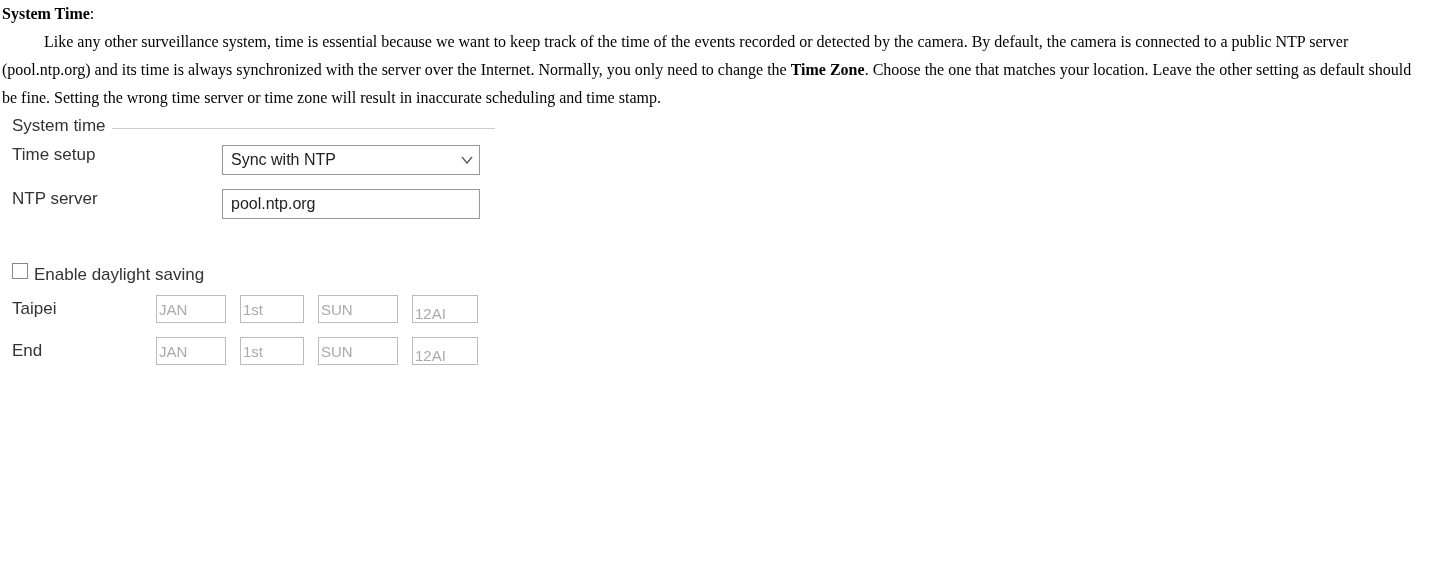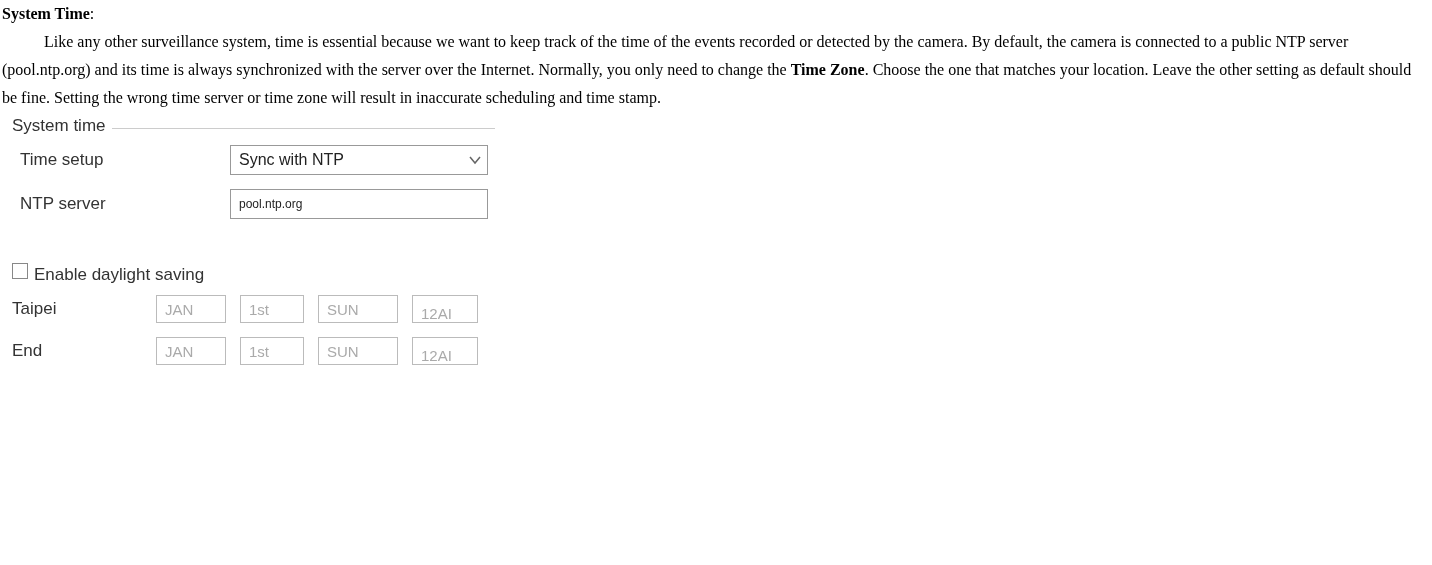--- a/index.html
+++ b/index.html
@@ -45,22 +45,21 @@
       position: absolute;
       top: -13px;
       left: 0;
       background: #fff;
       padding: 0 6px 0 0;
       font-size: 17px;
       color: #333;
     }
     .row {
       display: flex;
-      align-items: center;
-      margin: 8px 0 14px 8px;
+      margin: 8px 0 14px 0;
     }
     .row-label {
       width: 210px;
       font-size: 17px;
       color: #333;
     }
     .dropdown {
       position: relative;
       width: 258px;
       height: 30px;
@@ -80,21 +79,21 @@
       width: 12px;
       height: 12px;
       color: #666;
     }
     .textfield {
       width: 258px;
       height: 30px;
       border: 1px solid #999;
       background: #fff;
       padding: 0 8px;
-      font-size: 12px;
+      font-size: 16px;
       color: #222;
       display: flex;
       align-items: center;
     }
     .dst-block { margin-top: 38px; }
     .checkbox-row {
       display: flex;
       align-items: center;
       gap: 6px;
       margin-bottom: 10px;
@@ -121,21 +120,21 @@
       font-size: 17px;
       color: #333;
     }
     .dropdown-small {
       position: relative;
       height: 28px;
       border: 1px solid #bbb;
       background: #fff;
       display: flex;
       align-items: center;
-      padding: 0 22px 0 8px;
+      padding: 0 22px 0 2px;
       font-size: 15px;
       color: #aaa;
     }
     .dropdown-small .chev { right: 4px; color: #bbb; }
     .w-month { width: 70px; }
     .w-ord   { width: 64px; }
     .w-day   { width: 80px; }
     .w-time  { width: 66px; align-items: flex-end; }
     svg { display: block; }
   </style>

